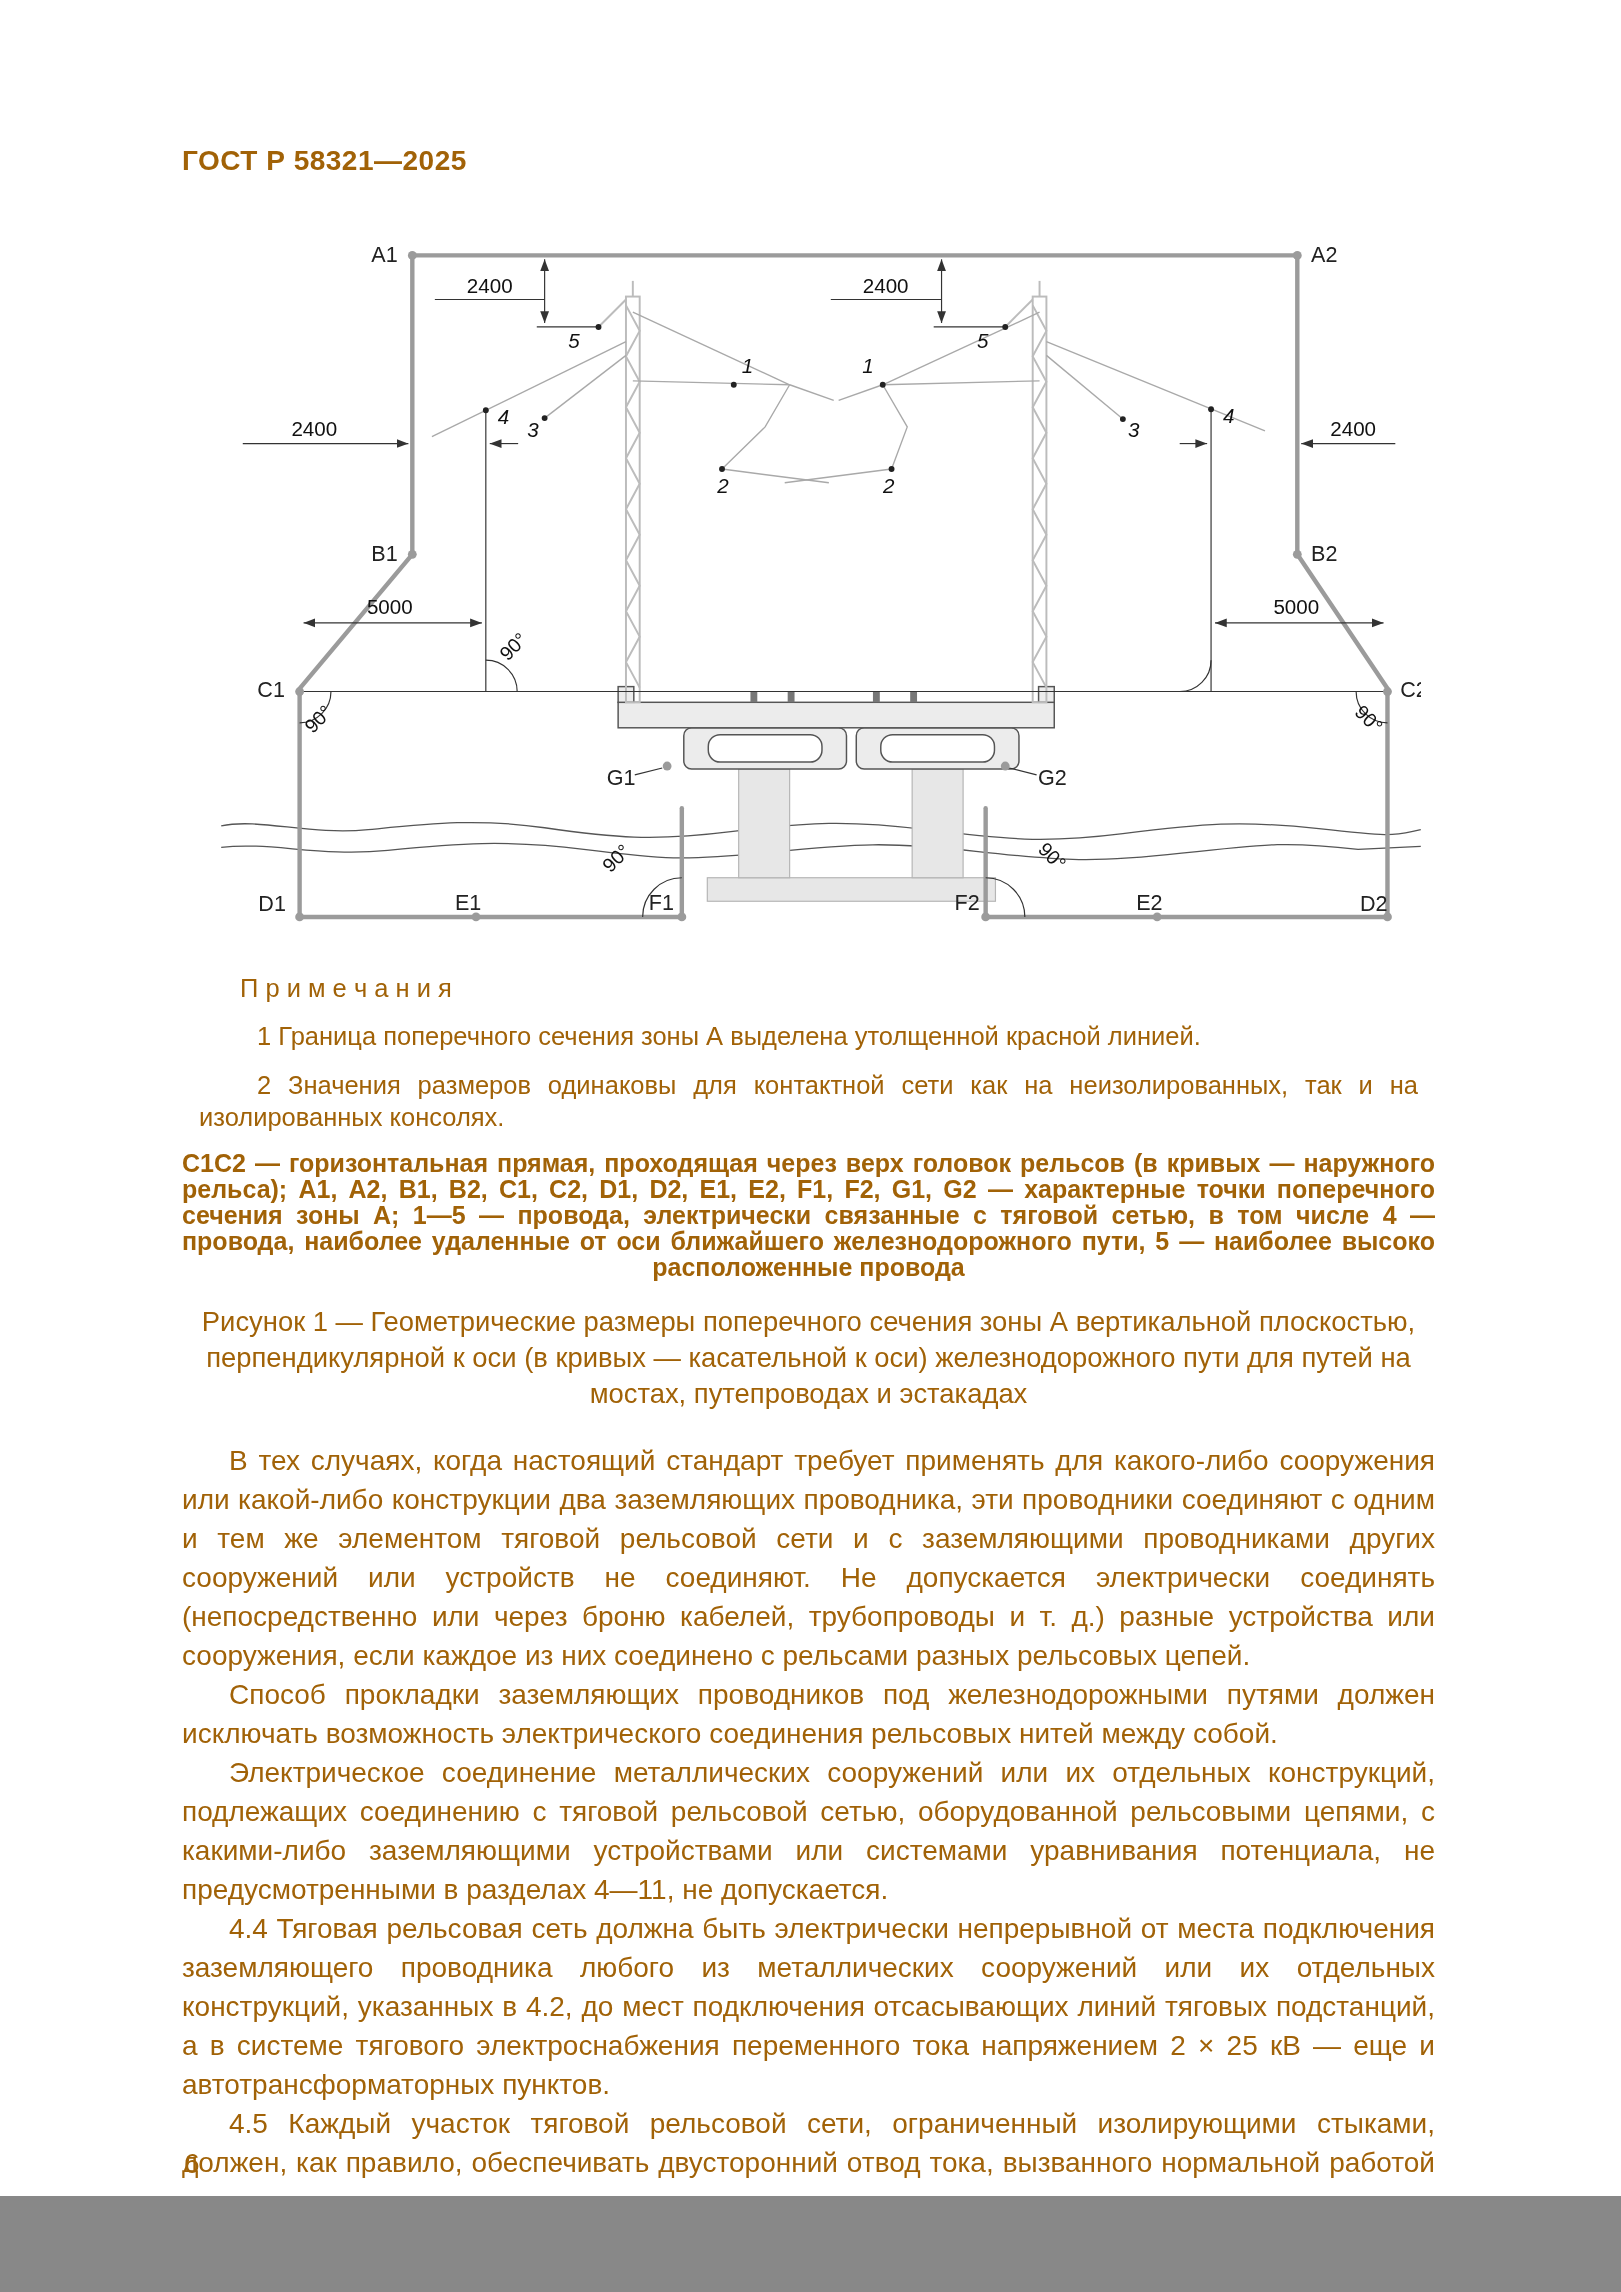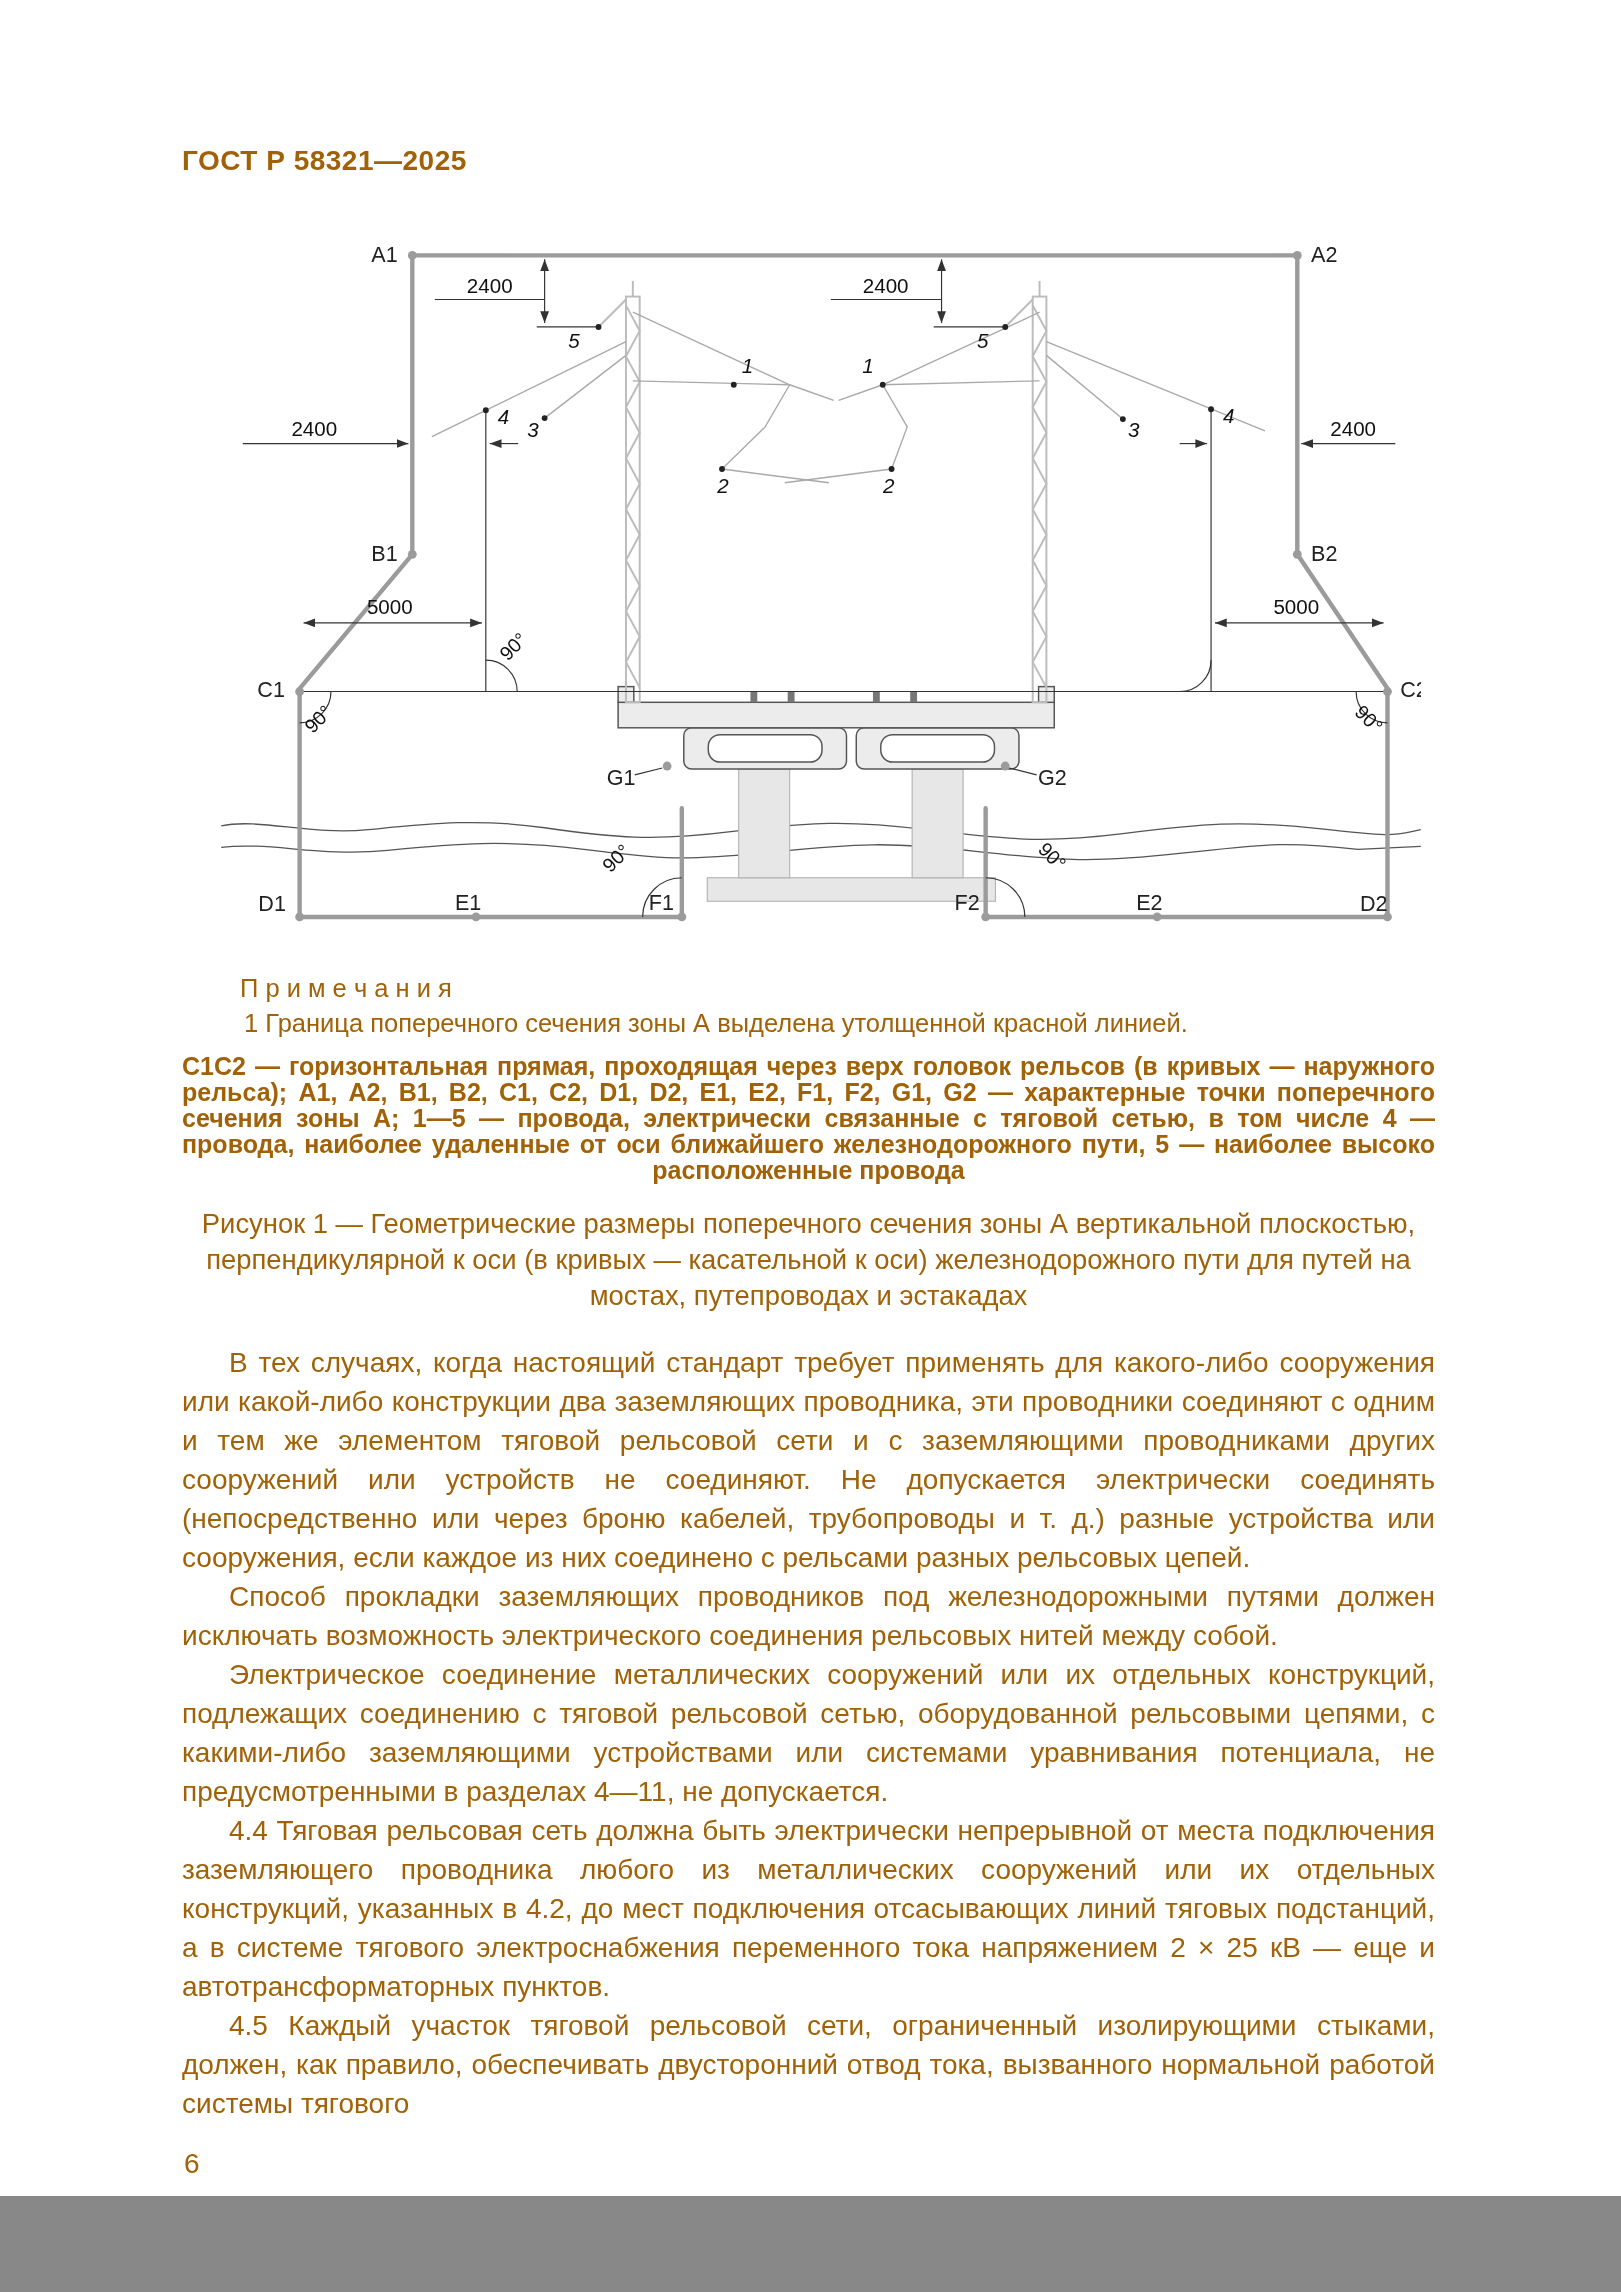--- a/index.html
+++ b/index.html
@@ -21,21 +21,21 @@
   .hole{fill:#ffffff;stroke:#555;stroke-width:1.5;}
   .rail{fill:#777;}
   .pdot{fill:#9b9b9b;}
   .wdot{fill:#222;}
   .ground{stroke:#555;stroke-width:1.3;fill:none;}
   .plabel{font-size:22px;fill:#222;}
   .dlabel{font-size:21px;fill:#111;}
   .wlabel{font-size:21px;font-style:italic;fill:#111;}
   .alabel{font-size:20px;fill:#111;}
   .notes-title{margin-top:7px;padding-left:58px;font-size:25.5px;}
-  .note{font-size:25.5px;line-height:32px;text-align:justify;text-indent:58px;margin:4px;}
+  .note{font-size:25.5px;line-height:32px;text-align:justify;text-indent:58px;margin:17px;}
   .legend{margin-top:13.7px;font-size:25px;line-height:26px;text-align:justify;text-align-last:center;font-weight:bold;}
   .fig-caption{margin-top:23.5px;text-align:center;font-size:27.4px;line-height:36px;}
   .body-text{margin-top:29px;}
   .body-text p{margin:0;font-size:28px;line-height:39px;text-align:justify;text-indent:47px;}
   .page-number{position:absolute;left:184px;top:2148px;font-size:28px;}
 </style>
 </head>
 <body>
 
 <div class="page">
@@ -213,20 +213,21 @@
       <text class="wlabel" x="931" y="215" text-anchor="middle">3</text>
       <text class="wlabel" x="288" y="202" text-anchor="middle">4</text>
       <text class="wlabel" x="1028" y="201" text-anchor="middle">4</text>
       <text class="wlabel" x="360" y="124" text-anchor="middle">5</text>
       <text class="wlabel" x="777" y="124" text-anchor="middle">5</text>
     </svg>
   </div>
 
   <div class="notes-title">П р и м е ч а н и я</div>
   <p class="note">1 Граница поперечного сечения зоны А выделена утолщенной красной линией.</p>
+  <p class="note">2 Значения размеров одинаковы для контактной сети как на неизолированных, так и на изолированных консолях.</p>
 
   <div class="legend">С1С2 — горизонтальная прямая, проходящая через верх головок рельсов (в кривых — наружного рельса); А1, А2, В1, В2, С1, С2, D1, D2, Е1, Е2, F1, F2, G1, G2 — характерные точки поперечного сечения зоны А; 1—5 — провода, электрически связанные с тяговой сетью, в том числе 4 — провода, наиболее удаленные от оси ближайшего железнодорожного пути, 5 — наиболее высоко расположенные провода</div>
 
   <div class="fig-caption">Рисунок 1 — Геометрические размеры поперечного сечения зоны А вертикальной плоскостью, перпендикулярной к оси (в кривых — касательной к оси) железнодорожного пути для путей на мостах, путепроводах и эстакадах</div>
 
   <div class="body-text">
     <p>В тех случаях, когда настоящий стандарт требует применять для какого-либо сооружения или какой-либо конструкции два заземляющих проводника, эти проводники соединяют с одним и тем же элементом тяговой рельсовой сети и с заземляющими проводниками других сооружений или устройств не соединяют. Не допускается электрически соединять (непосредственно или через броню кабелей, трубопроводы и т. д.) разные устройства или сооружения, если каждое из них соединено с рельсами разных рельсовых цепей.</p>
     <p>Способ прокладки заземляющих проводников под железнодорожными путями должен исключать возможность электрического соединения рельсовых нитей между собой.</p>
     <p>Электрическое соединение металлических сооружений или их отдельных конструкций, подлежащих соединению с тяговой рельсовой сетью, оборудованной рельсовыми цепями, с какими-либо заземляющими устройствами или системами уравнивания потенциала, не предусмотренными в разделах 4—11, не допускается.</p>
     <p>4.4 Тяговая рельсовая сеть должна быть электрически непрерывной от места подключения заземляющего проводника любого из металлических сооружений или их отдельных конструкций, указанных в 4.2, до мест подключения отсасывающих линий тяговых подстанций, а в системе тягового электроснабжения переменного тока напряжением 2 × 25 кВ — еще и автотрансформаторных пунктов.</p>

